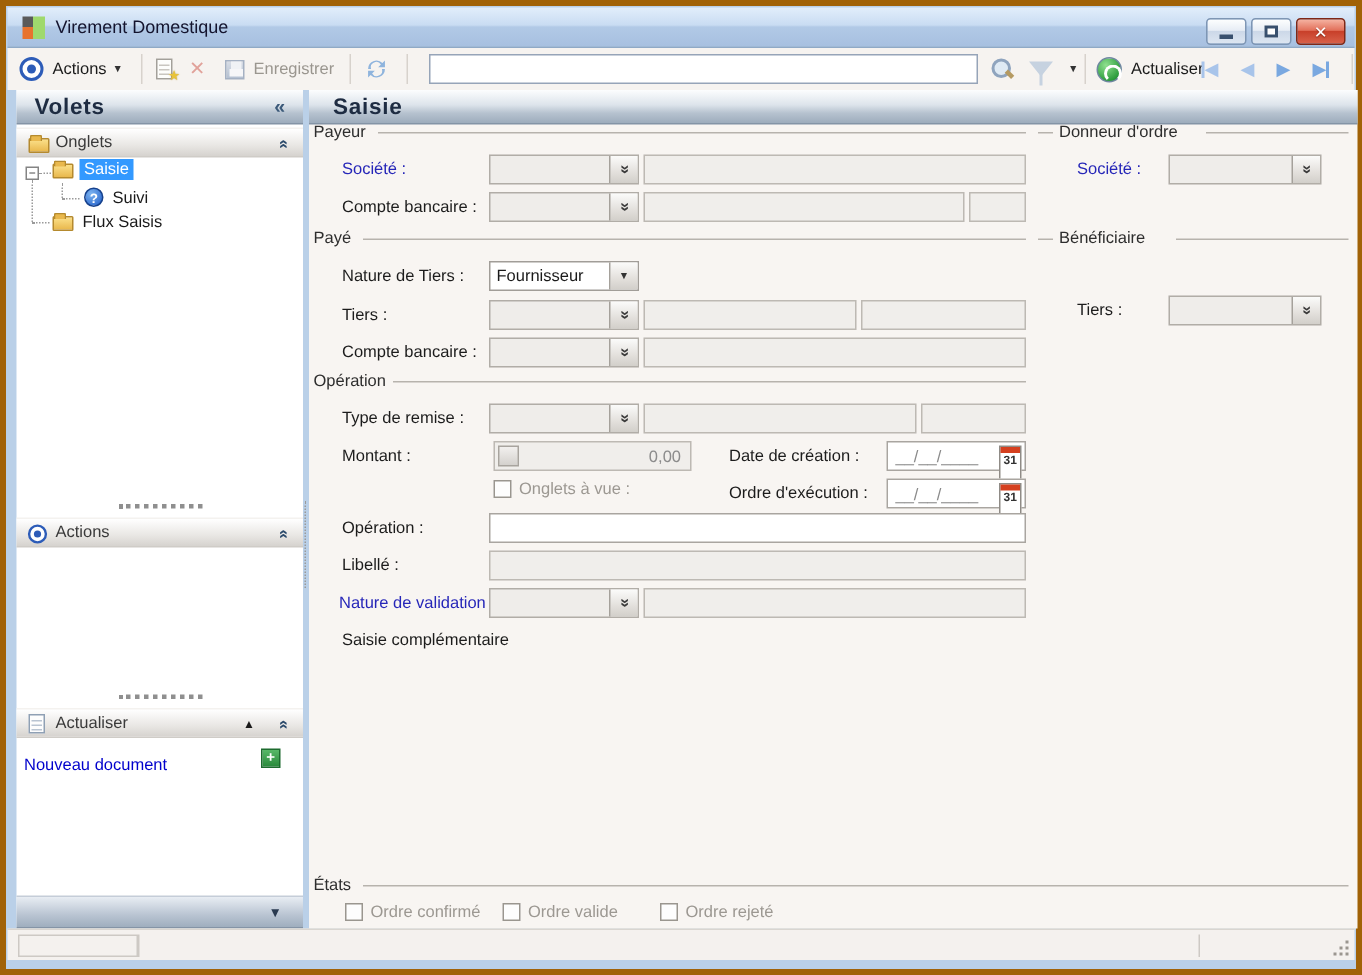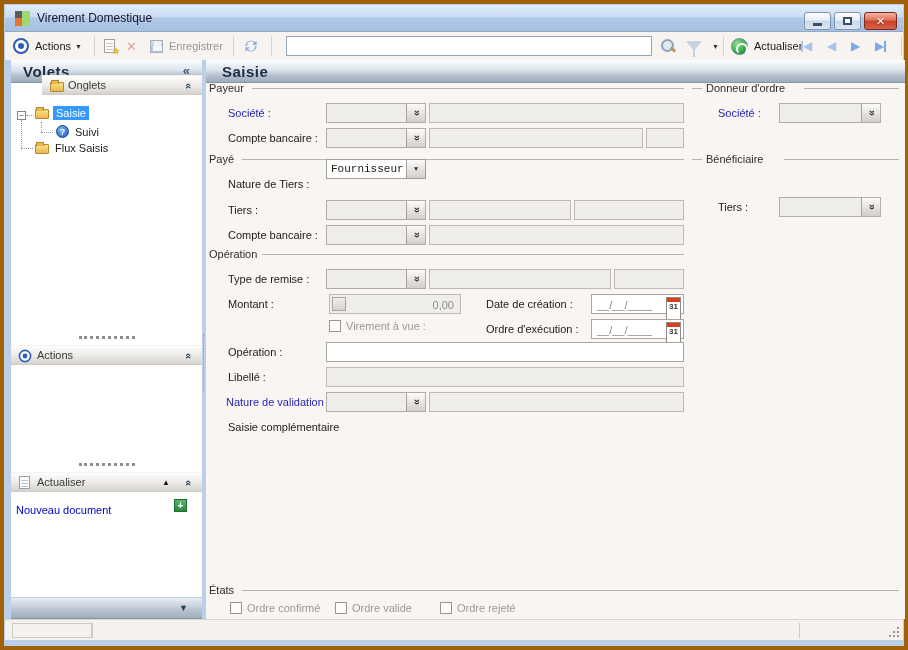--- a/index.html
+++ b/index.html
@@ -207,21 +207,21 @@
       </div>
     <div class="tbsep" style="left:896px;"></div>
   </div>
 
   <div class="sidebar">
     <div class="bighead">
       <span class="t">Volets</span>
       <span class="collapse">«</span>
     </div>
 
-    <div class="sechead" style="top:15px;margin-left:31px;">
+    <div class="sechead" style="top:25px;">
       <div class="folder" style="left:8px; top:6px;"></div>
       <span class="t">Onglets</span>
       <span class="chev-up" style="position:absolute; right:10px; top:4px;">«</span>
     </div>
 
     <div>
       <div class="expbox" style="left:6px; top:51px;"><span>−</span></div>
       <div class="dotline-h" style="left:15px; top:55px; width:8px;"></div>
       <div class="dotline-v" style="left:10px; top:60px; height:28px;"></div>
       <div class="dotline-v" style="left:30px; top:62px; height:10px;"></div>
@@ -286,21 +286,21 @@
         <div class="cbtn">
           <span class="chev-dn">«</span>
         </div>
       </div>
     <div class="tf" style="left:223px; top:68px; width:214px;"></div>
     <div class="tf" style="left:440px; top:68px; width:38px;"></div>
 
     <div class="gl" style="left:3px; top:93px;">Payé</div>
     <div class="gline" style="left:36px; top:99px; width:442px;"></div>
     <div class="lbl" style="left:22px; top:118px;">Nature de Tiers :</div>
-    <div class="combo white" style="left:120px; top:99px;font-family:Liberation Mono, monospace;">
+    <div class="combo white" style="left:120px; top:114px;">
       <span class="val">Fournisseur</span>
       <div class="cbtn">
           <span class="dd-arrow" style="margin:0;">▼</span>
         </div>
     </div>
     <div class="lbl" style="left:22px; top:144px;">Tiers :</div>
     <div class="combo" style="left:120px; top:140px;">
         <div class="cbtn">
           <span class="chev-dn">«</span>
         </div>
@@ -334,21 +334,21 @@
     <div class="lbl" style="left:280px; top:238px;">Date de création :</div>
     <div class="datef" style="left:385px; top:234px;">
       <span class="ph">__/__/____</span>
       <div class="calic">
           <div class="top"></div>
           <div class="day">31</div>
         </div>
     </div>
 
     <div class="cb" style="left:123px; top:260px;"></div>
-    <div class="lbl dis" style="left:140px; top:260px;">Virement à vue :</div>
+    <div class="lbl dis" style="left:140px; top:260px;">Onglets à vue :</div>
     <div class="lbl" style="left:280px; top:263px;">Ordre d'exécution :</div>
     <div class="datef" style="left:385px; top:259px;">
       <span class="ph">__/__/____</span>
       <div class="calic">
           <div class="top"></div>
           <div class="day">31</div>
         </div>
     </div>
 
     <div class="lbl" style="left:22px; top:286px;">Opération :</div>

